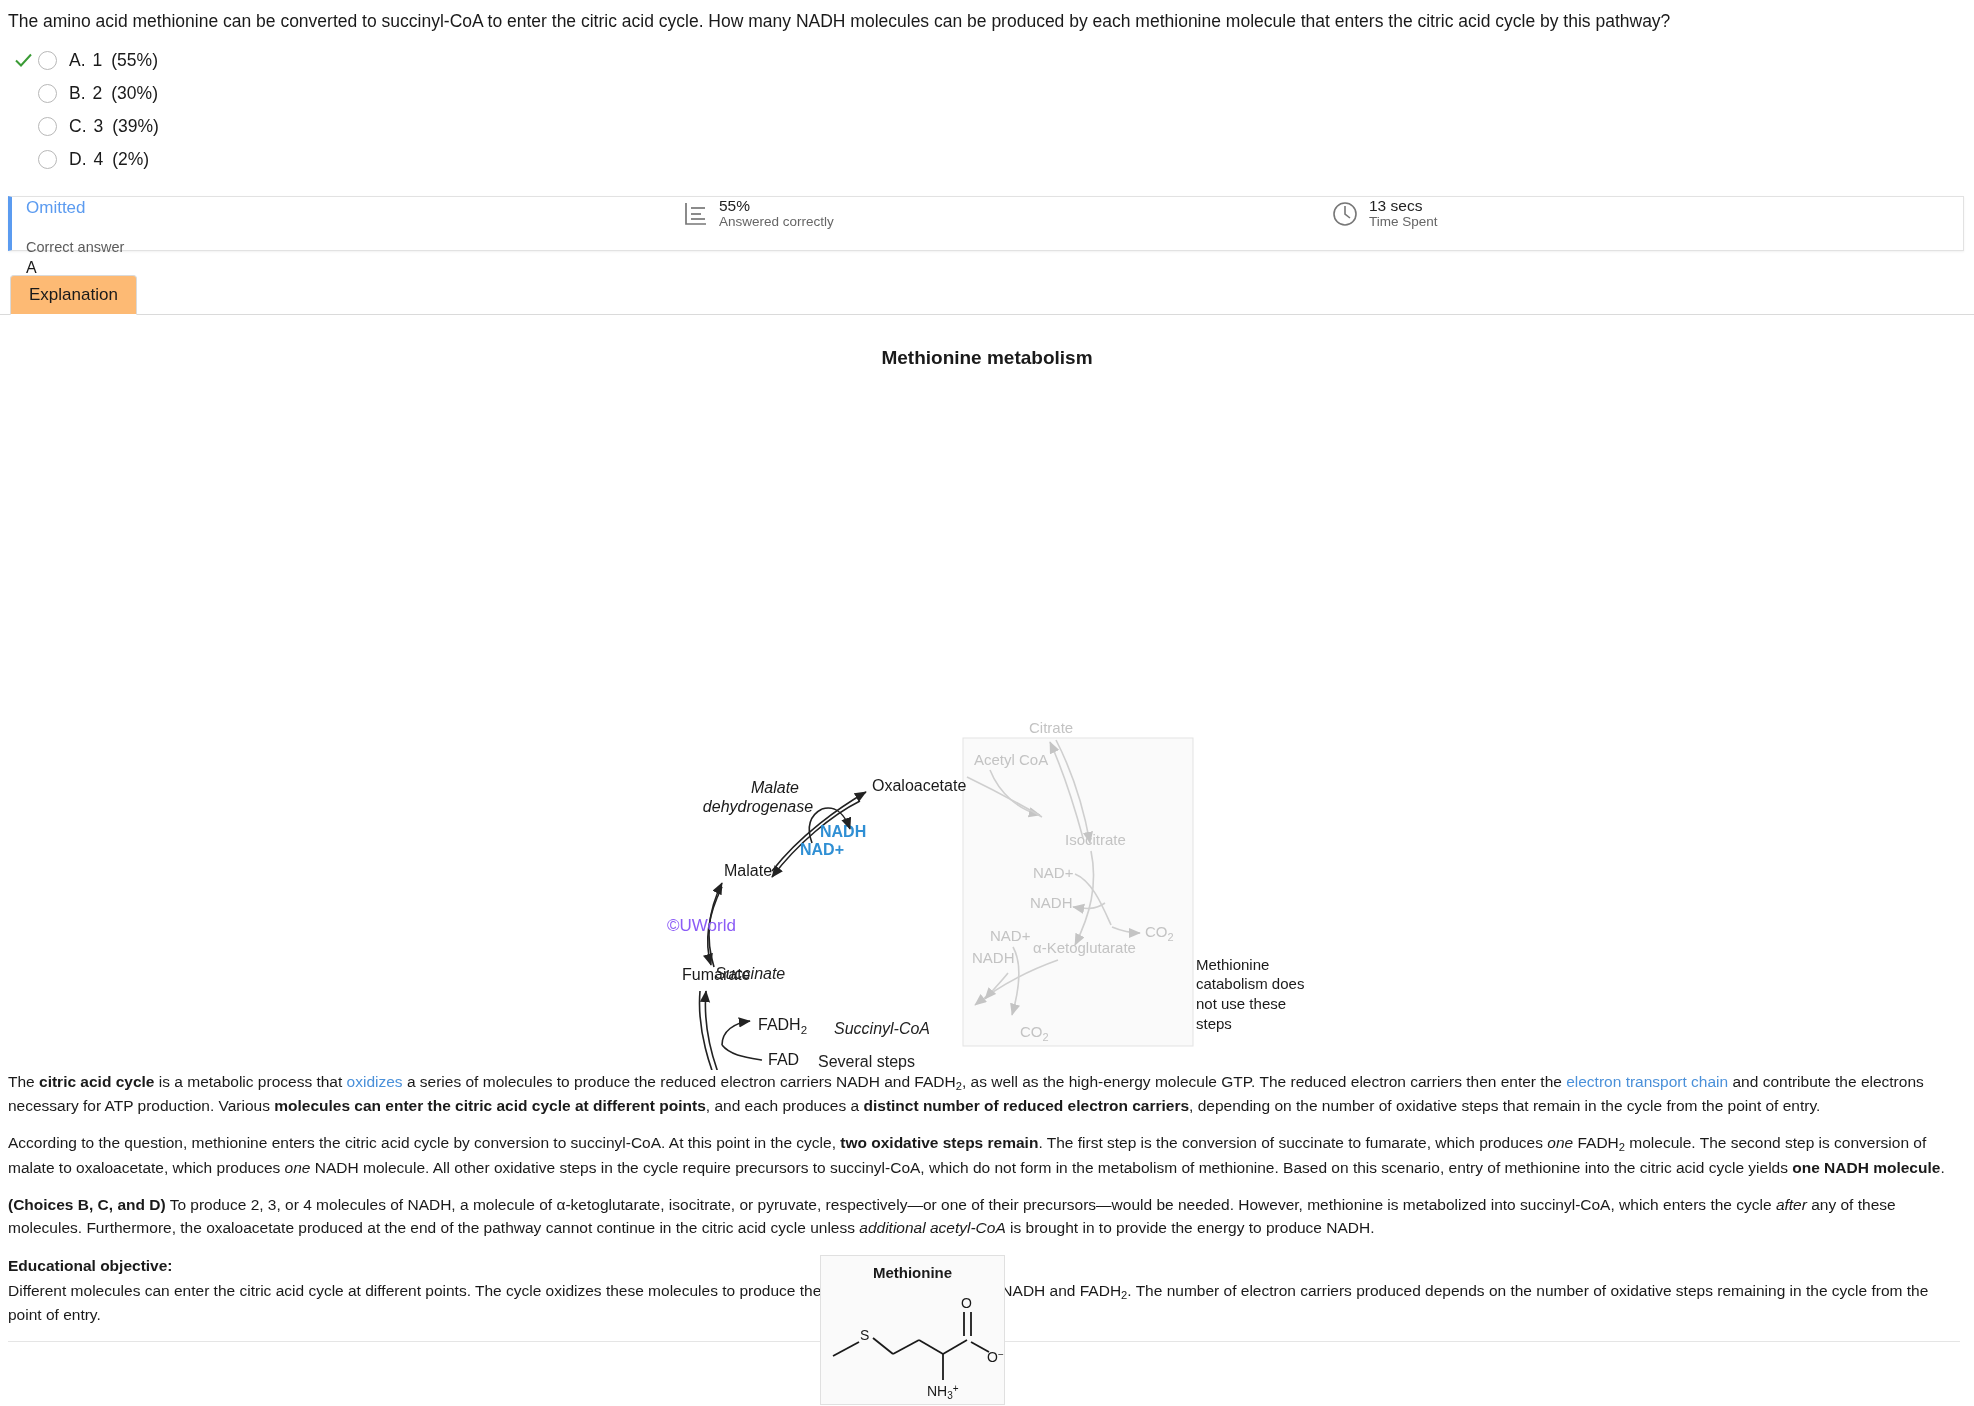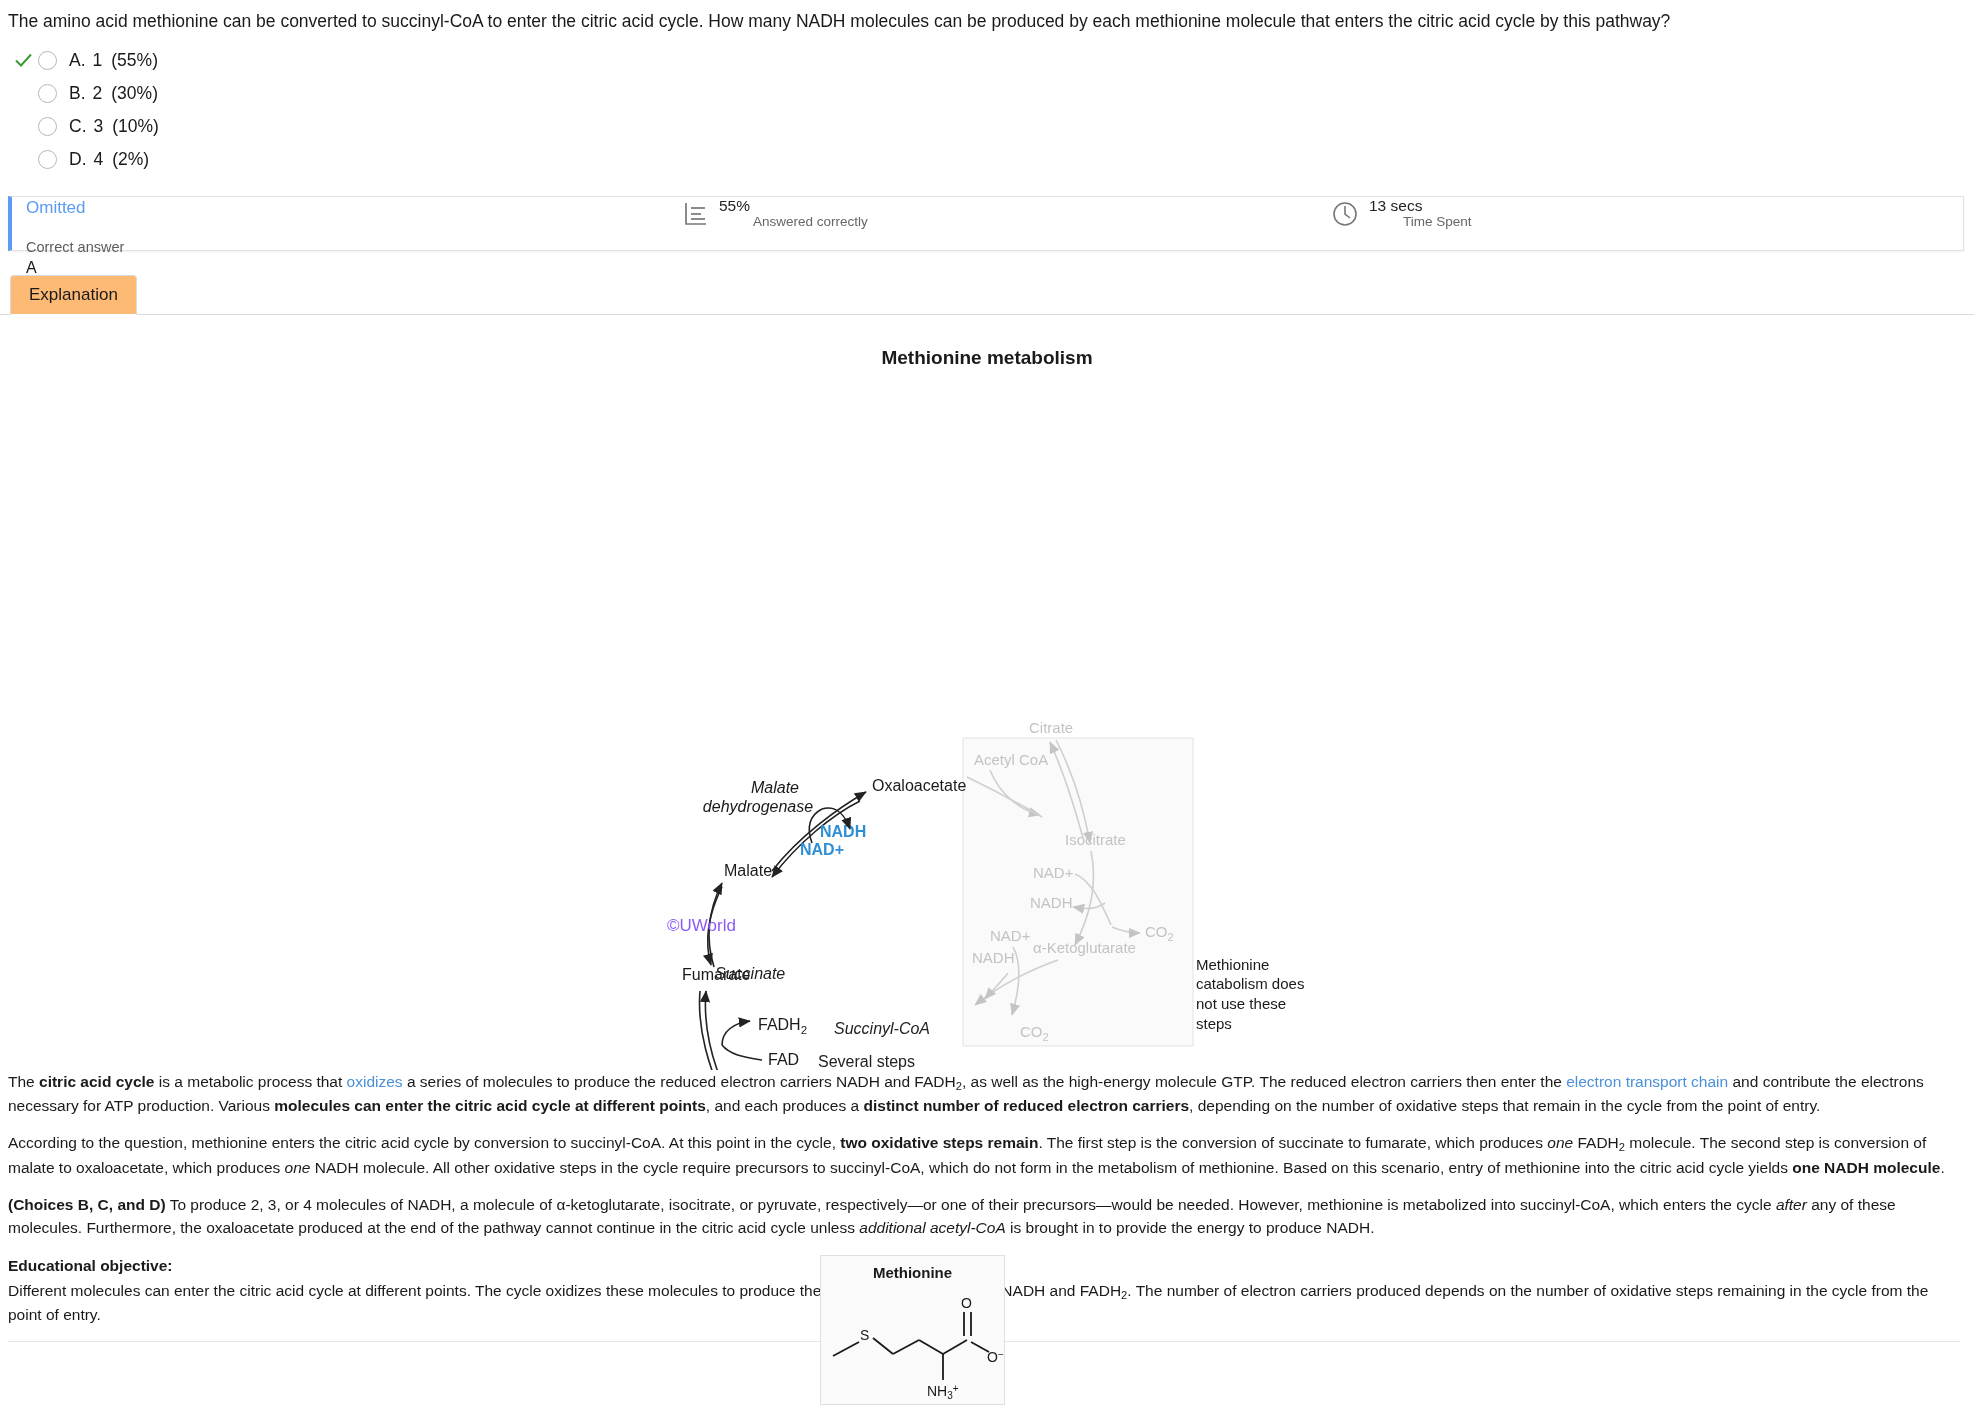--- a/index.html
+++ b/index.html
@@ -66,21 +66,21 @@
   .omitted-block { padding-left: 14px; width: 640px; }
   .omitted-title { color: #5b9bf0; font-size: 17px; line-height: 1.25; }
   .omitted-sub { color: #5c5c5c; font-size: 14.5px; line-height: 1.35; margin-top: 20px; }
   .omitted-answer { color: #1a1a1a; font-size: 16px; line-height: 1.3; margin-top: 1px;}
 
   .stat-item { display: flex; align-items: center; }
   .stat-item.correctly { position: absolute; left: 668px; }
   .stat-item.time { position: absolute; left: 1318px; }
   .stat-icon { width: 30px; height: 30px; margin-right: 9px; flex: 0 0 30px; }
   .stat-text-big { font-size: 15.5px; color: #222; line-height: 1.15; }
-  .stat-text-small { font-size: 13.5px; color: #666; line-height: 1.2; margin-left: 34px; }
+  .stat-text-small { font-size: 13.5px; color: #666; line-height: 1.2; }
 
   
   .tabs-wrap {
     margin-top: 22px;
     position: relative;
     height: 42px;
   }
   .tabs-underline {
     position: absolute; left: 0; right: 0; bottom: 0;
     border-bottom: 1px solid #dadada;
@@ -163,21 +163,21 @@
       <span class="choice-letter">B.</span>
       <span class="choice-value">2</span>
       <span class="choice-pct">(30%)</span>
     </div>
 
     <div class="choice-row">
       <span class="check-slot"></span>
       <span class="radio"></span>
       <span class="choice-letter">C.</span>
       <span class="choice-value">3</span>
-      <span class="choice-pct">(10%)</span>
+      <span class="choice-pct">(39%)</span>
     </div>
 
     <div class="choice-row">
       <span class="check-slot"></span>
       <span class="radio"></span>
       <span class="choice-letter">D.</span>
       <span class="choice-value">4</span>
       <span class="choice-pct">(2%)</span>
     </div>
   </div>

